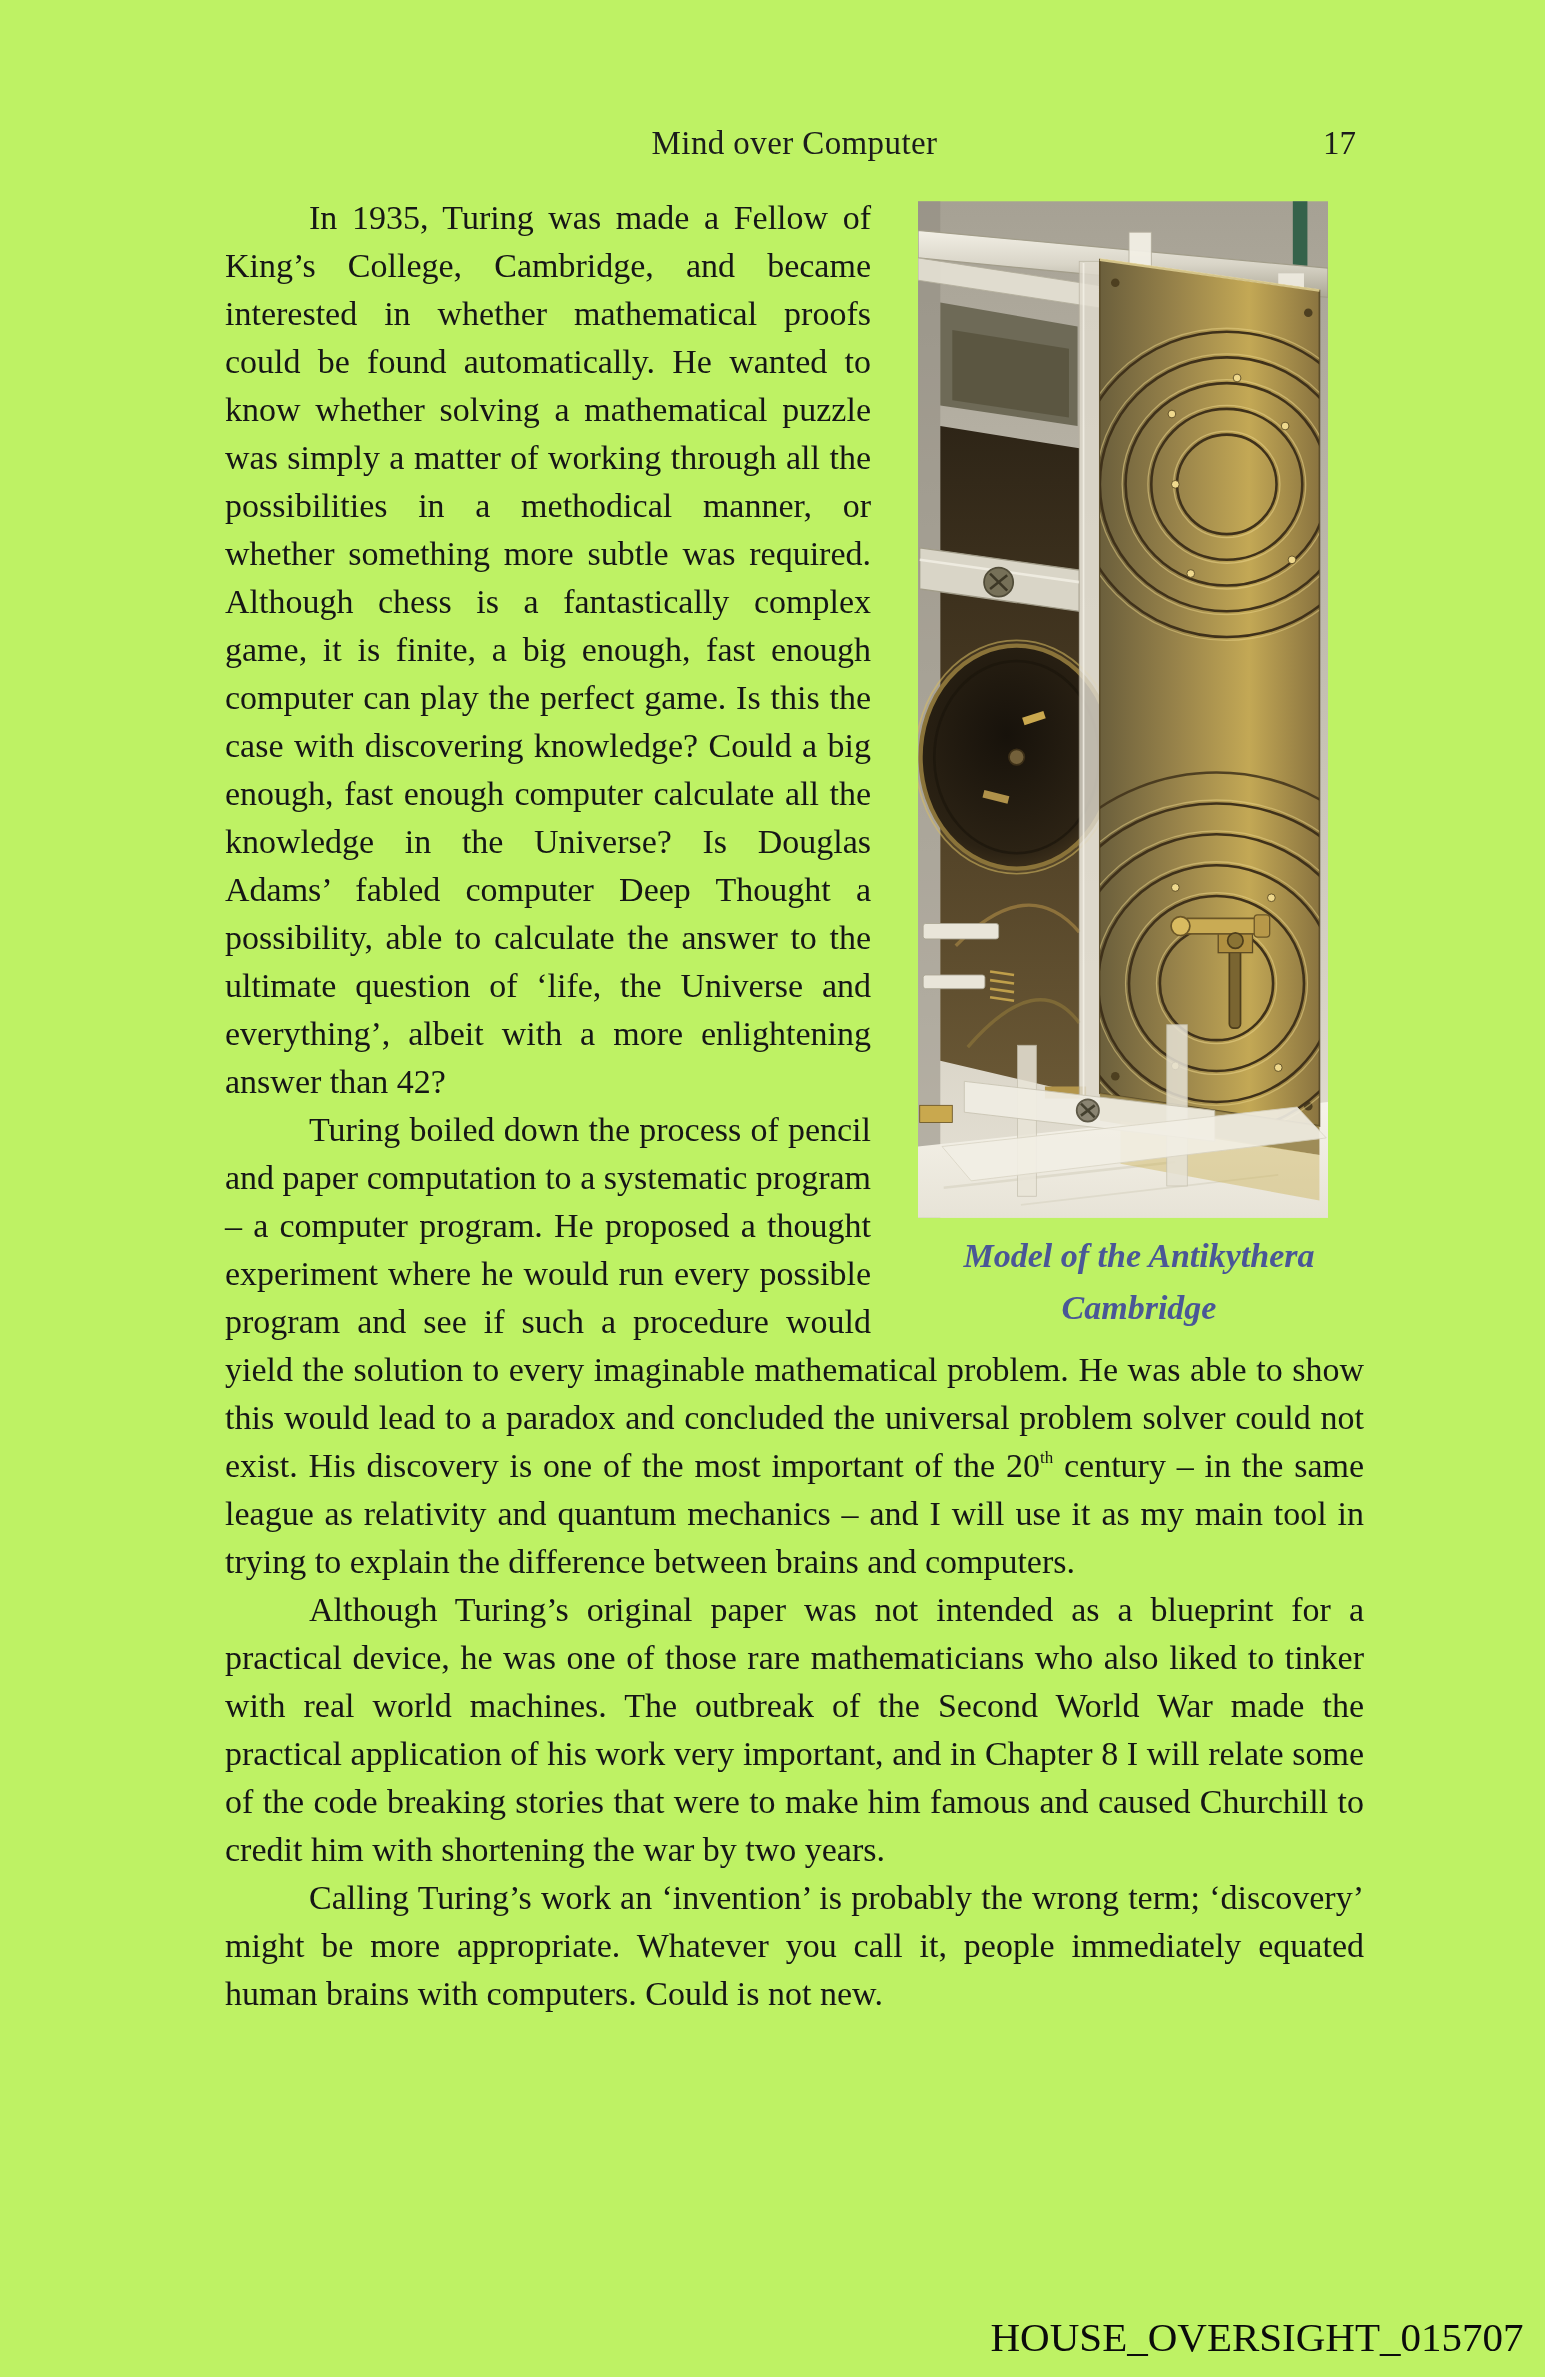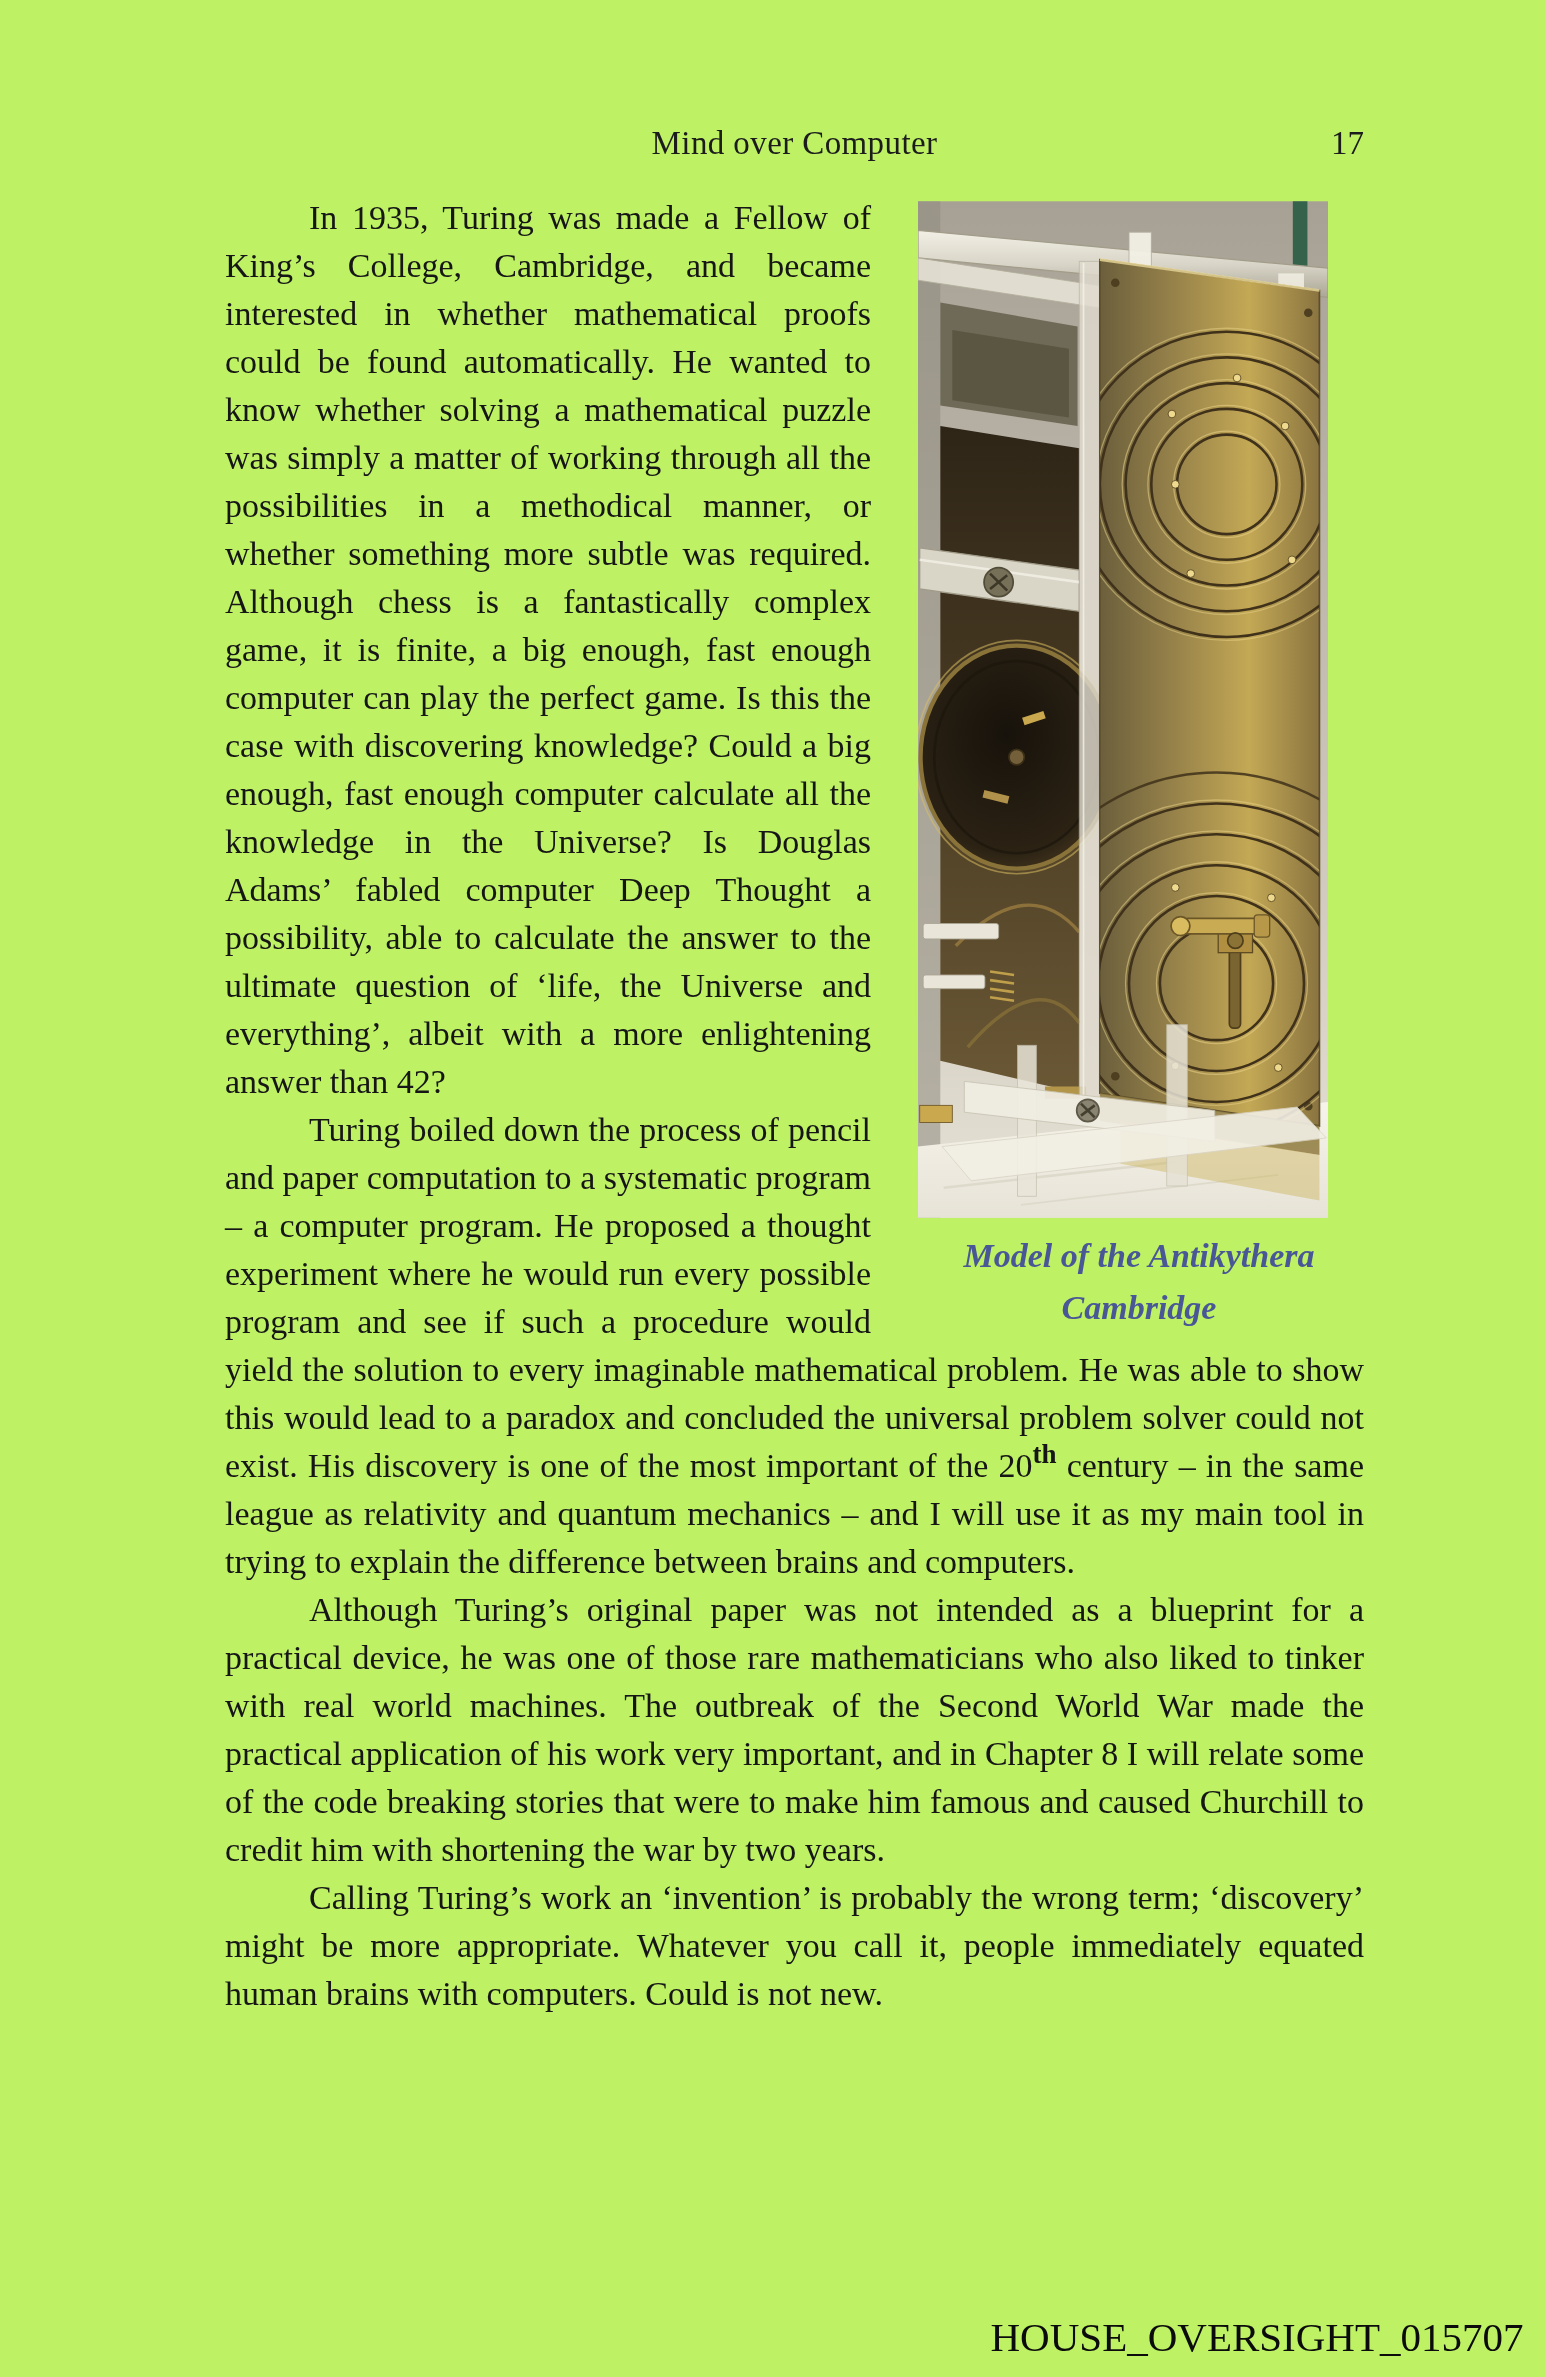--- a/index.html
+++ b/index.html
@@ -25,41 +25,40 @@
     font-size: 33px;
     color: #1c1c1c;
   }
   .header-title {
     display: block;
     text-align: center;
     letter-spacing: 0.4px;
   }
   .page-number {
     position: absolute;
-    right: 0;
+    right: 8px;
     top: 0;
   }
   .body-text {
     position: absolute;
     left: 225px;
     top: 194px;
     width: 1139px;
     font-size: 34px;
     line-height: 48px;
     text-align: justify;
   }
   .body-text p {
     margin: 0;
     text-indent: 84px;
   }
   sup.ord {
-    font-size: 27px;
+    font-size: 17px;
     line-height: 0;
     vertical-align: 13.7px;
-    font-weight: bold;
   }
   figure.photo-figure {
     float: right;
     width: 442px;
     margin: 3.4px 0 6.9px 43px;
     padding: 4px;
   }
   .photo-frame {
     display: block;
     width: 410px;

